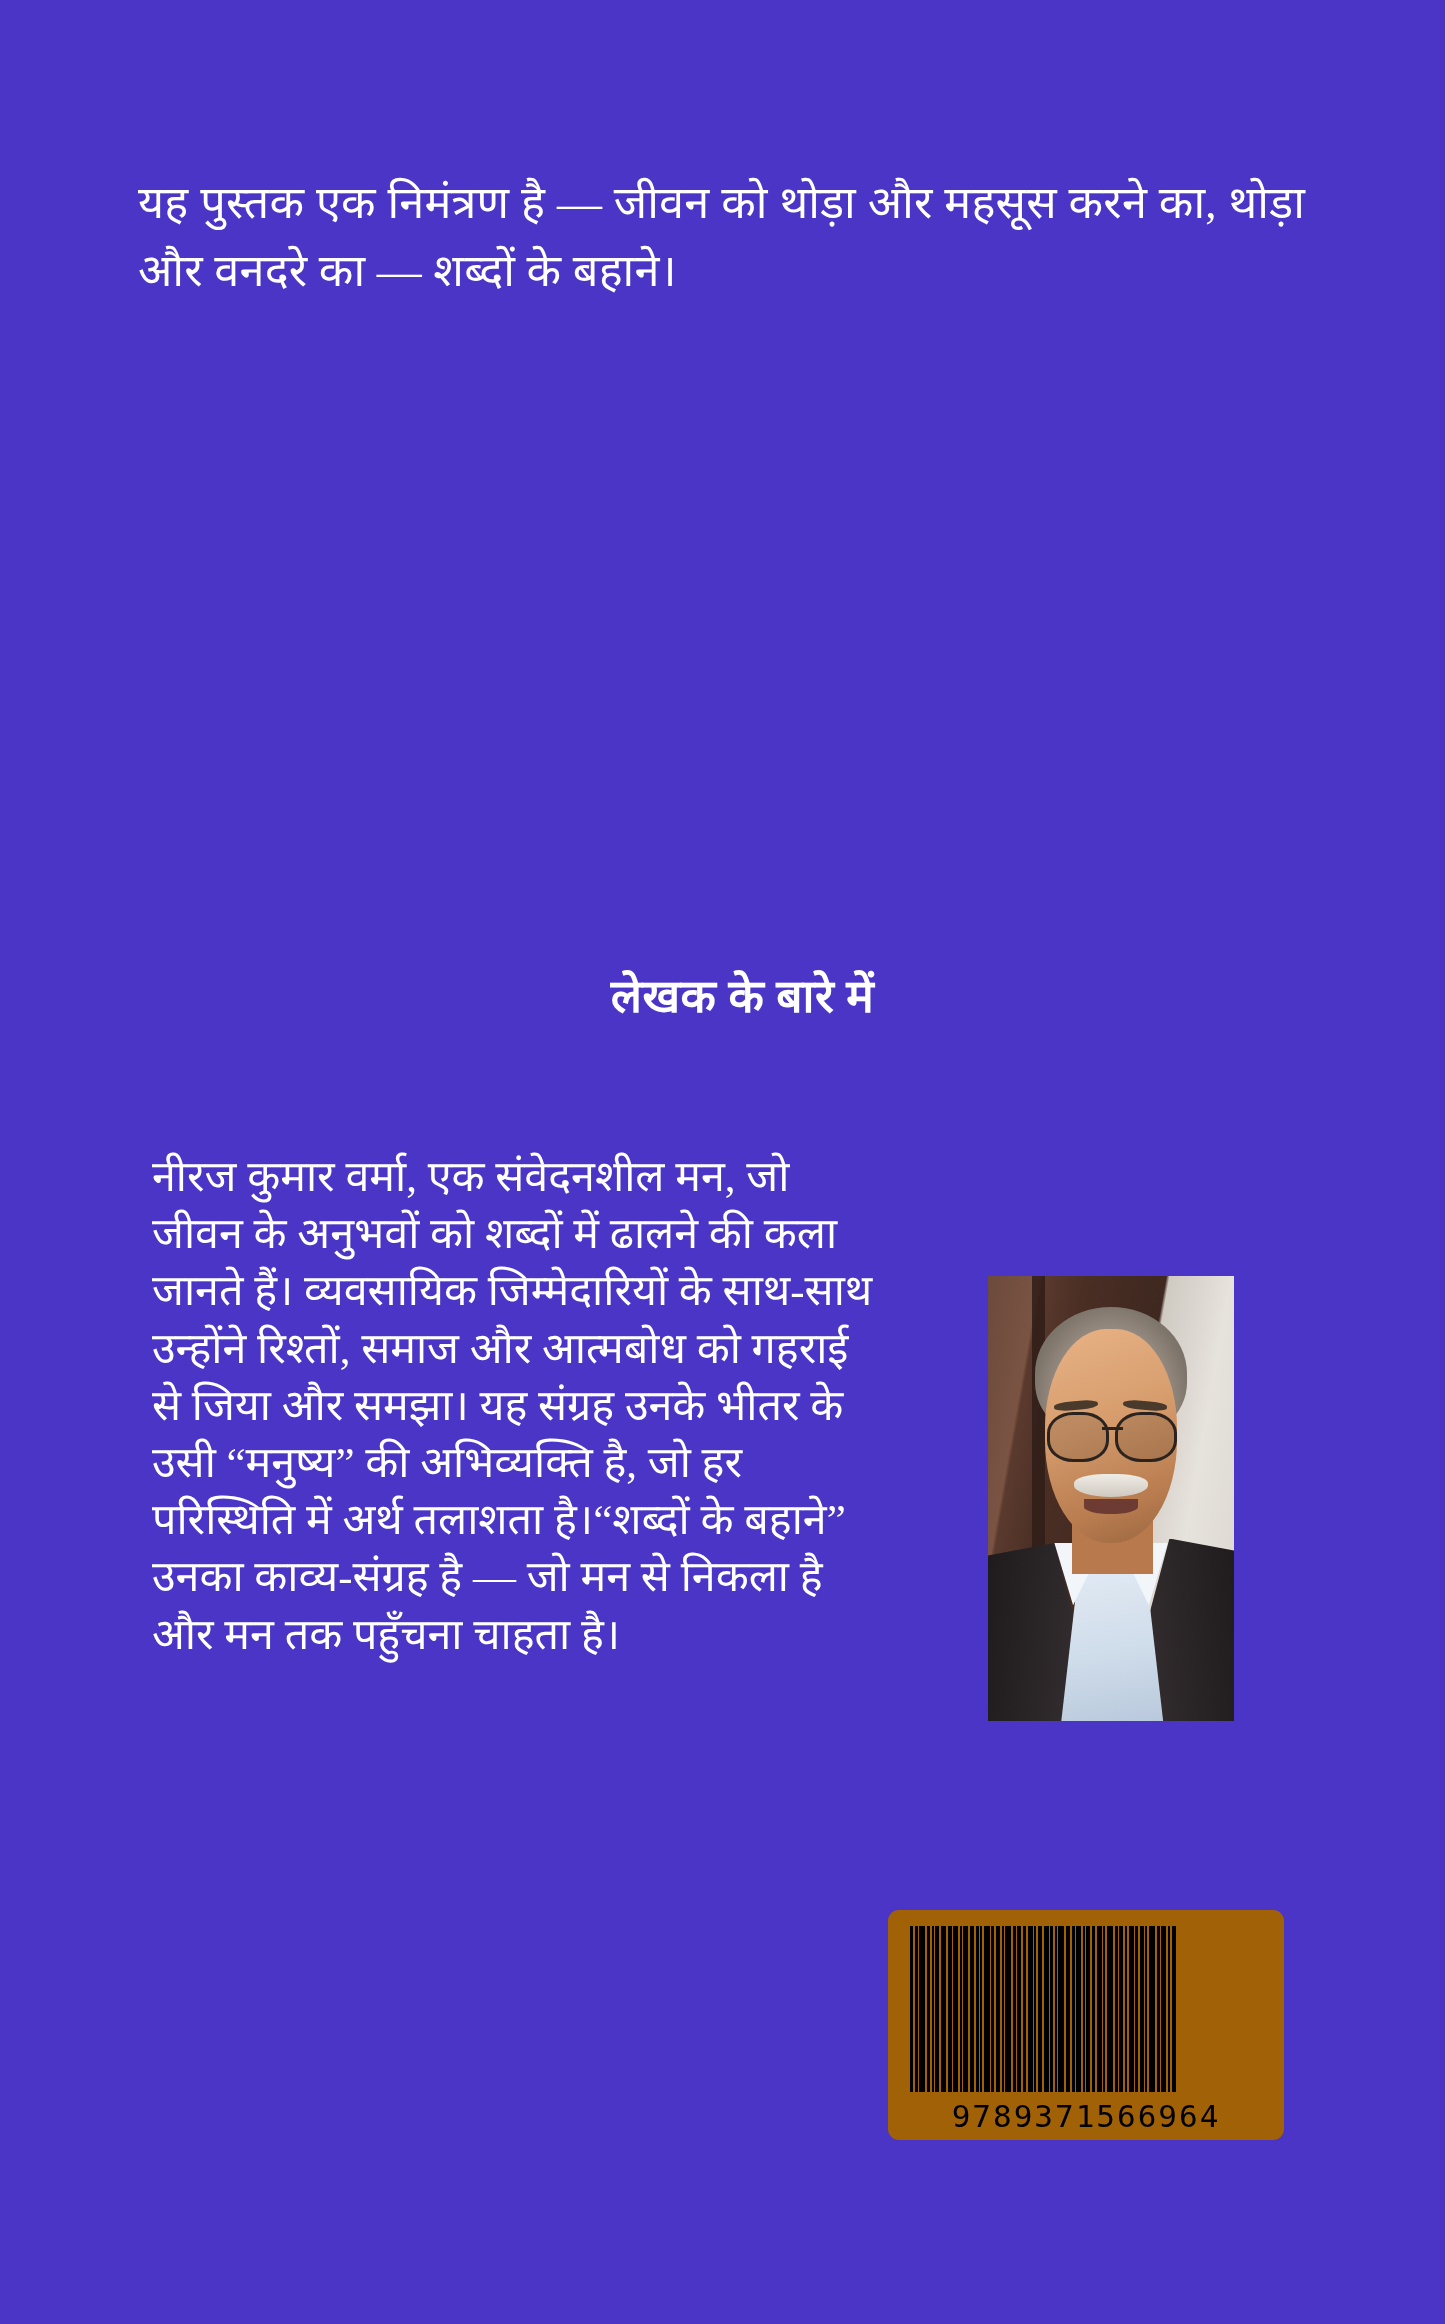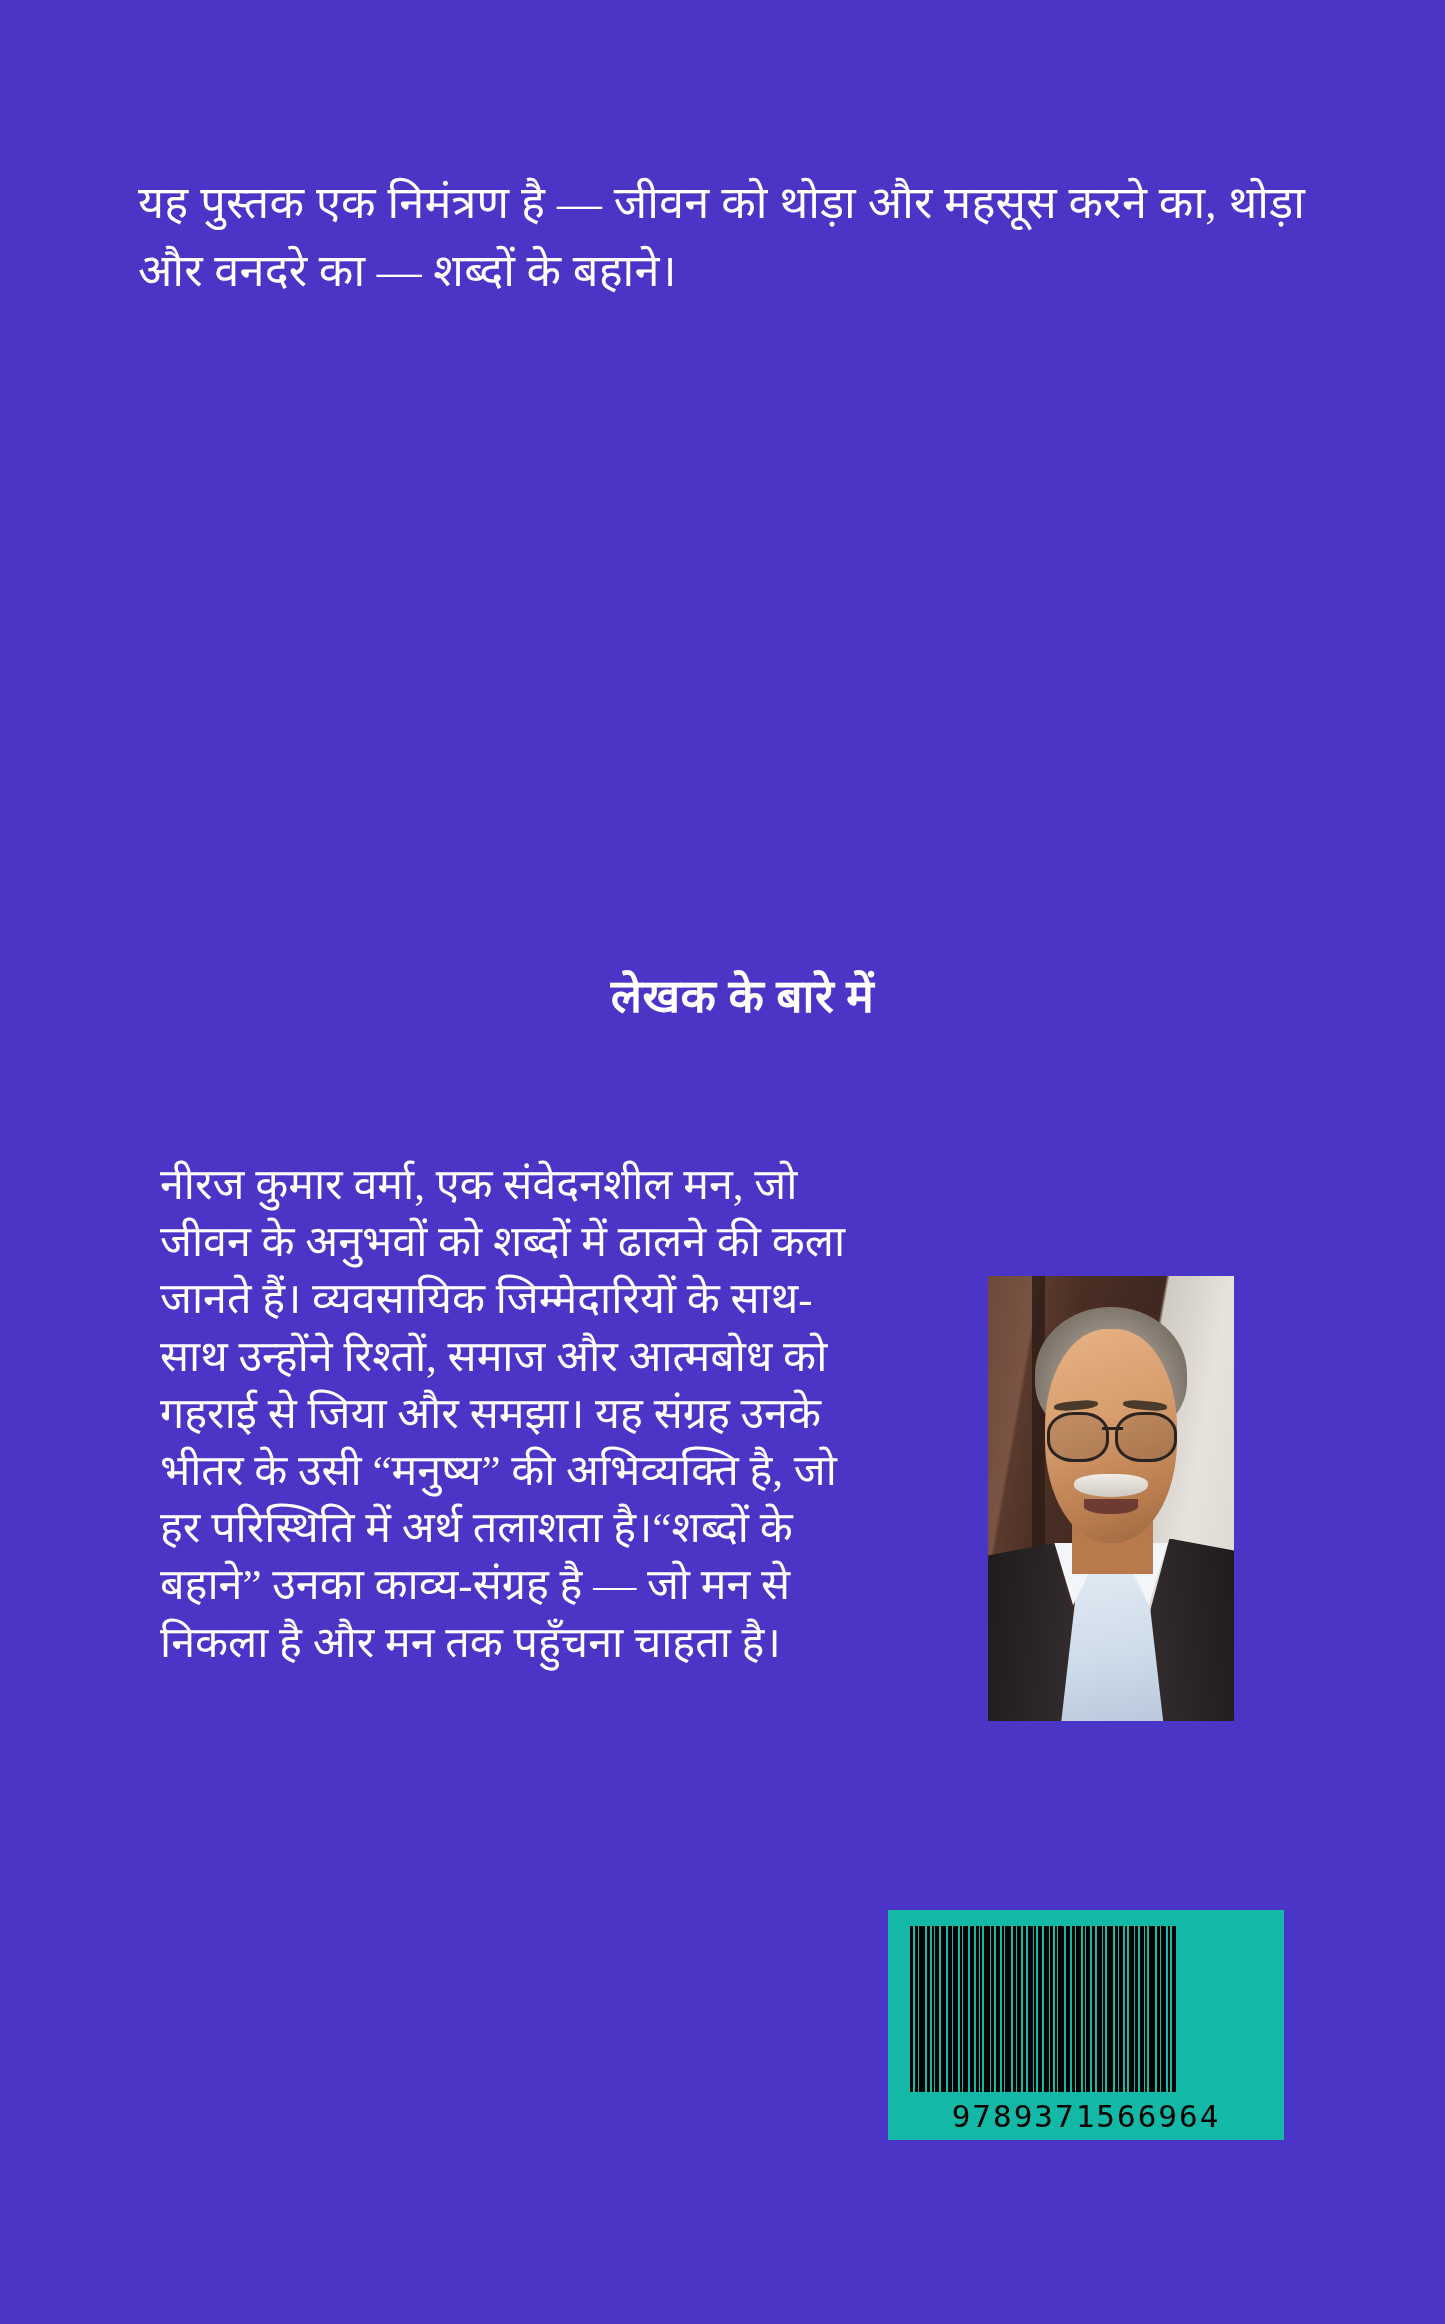--- a/index.html
+++ b/index.html
@@ -52,21 +52,21 @@
   }
 
   
   .bio {
     position: absolute;
     left: 152px;
     top: 1148px;
     width: 730px;
   }
   .bio p {
-    margin: 8px;
+    margin: 0;
     font-size: 43px;
     line-height: 1.33;
     font-weight: 400;
     text-align: left;
     color: #ffffff;
   }
 
   
   .photo-frame {
     position: absolute;
@@ -197,25 +197,26 @@
     padding-left: 30px;
   }
 
   
   .barcode-box {
     position: absolute;
     left: 888px;
     top: 1910px;
     width: 396px;
     height: 230px;
-    background: #14b8a6;
+    background: #a16207;
     box-sizing: border-box;
     padding: 16px 22px 6px 22px;
     display: flex;
     flex-direction: column;
+    border-radius: 11px;
   }
   .bars {
     flex: 1 1 auto;
     display: flex;
     align-items: stretch;
     gap: 0;
     height: 152px;
   }
   .bars i { display: block; background: #000; height: 100%; }
   .bars i.sp { background: transparent; }

